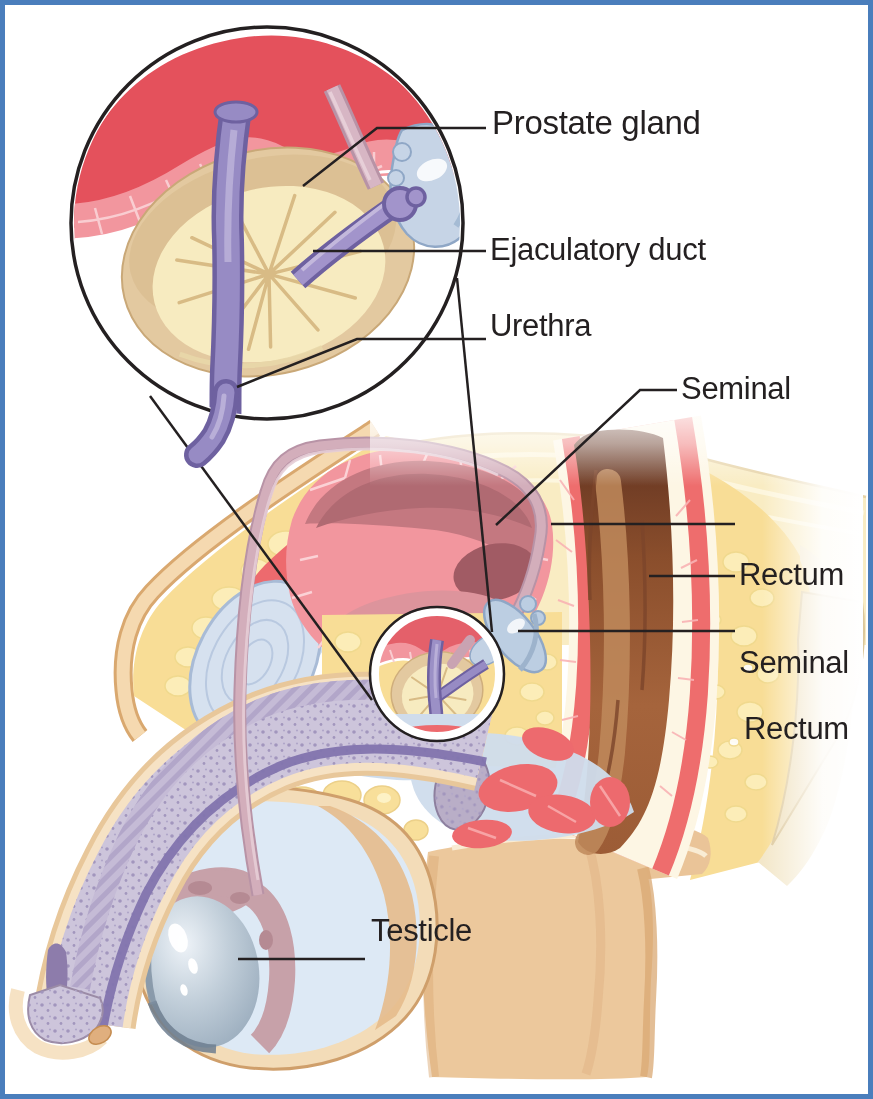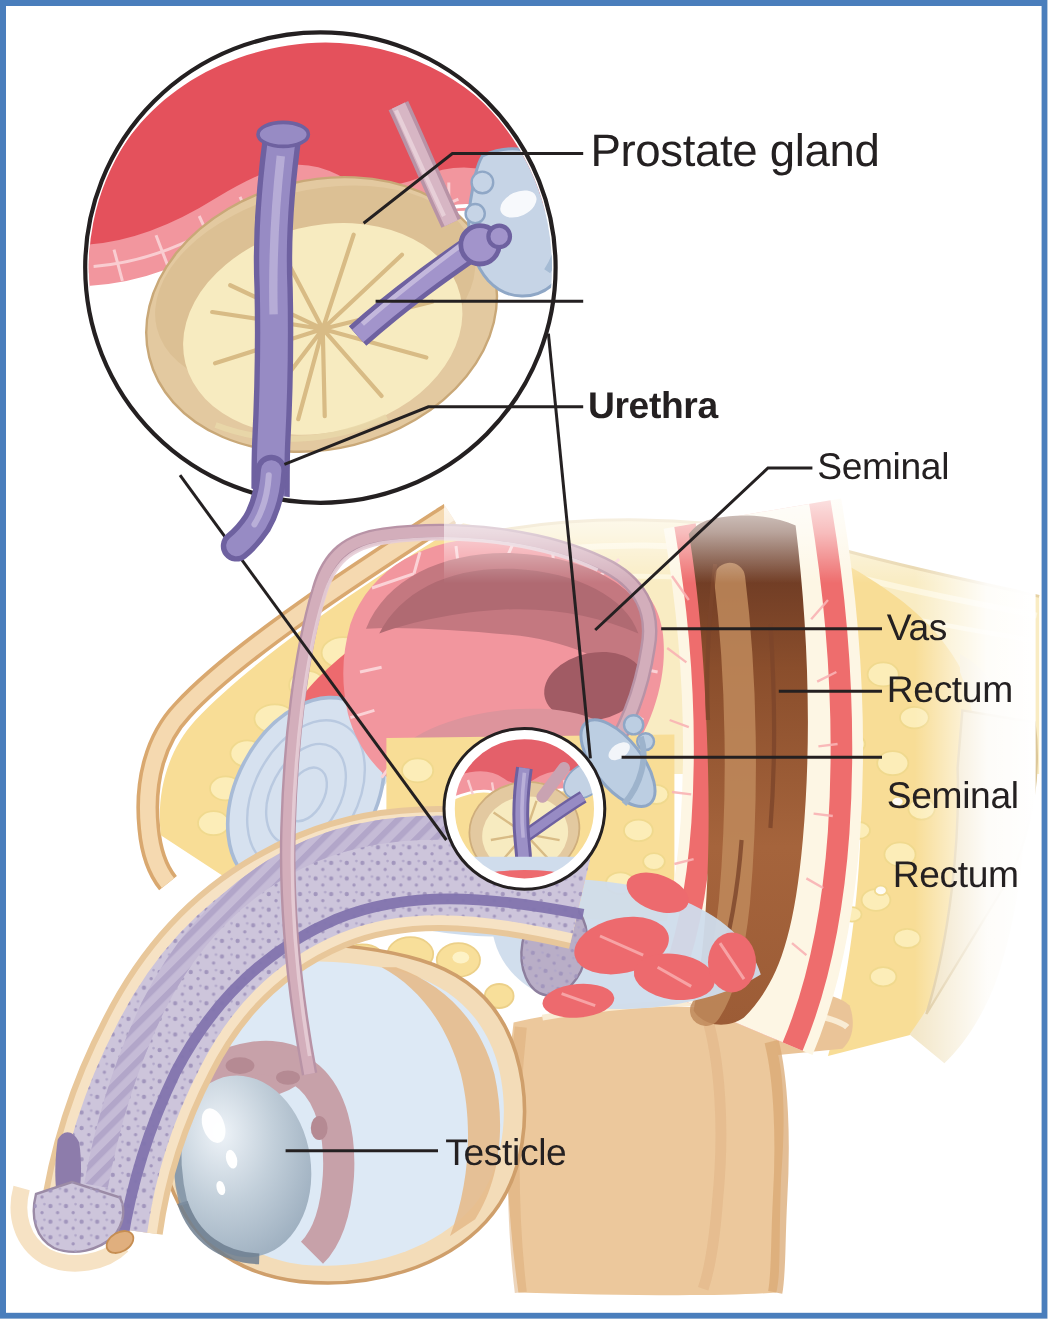--- a/index.html
+++ b/index.html
@@ -368,33 +368,33 @@
   <path d="M313,251 L486,251"></path>
   <path d="M237,387 L357,339 L486,339"></path>
   <path d="M496,525 L640,390 L677,390"></path>
   <path d="M551,524 L735,524"></path>
   <path d="M649,576 L735,576"></path>
   <path d="M518,631 L735,631"></path>
   <path d="M238,959 L365,959"></path>
 </g>
 </svg>
 
-<div class="label" style="left:487px;top:101px;font-size:38px;">Prostate gland</div>
-
-
-<div class="label" style="left:485px;top:317px;font-weight:bold;">Urethra</div>
+<div class="label" style="left:487px;top:101px;font-size:33px;">Prostate gland</div>
+
+<div class="label" style="left:485px;top:229px;">Ejaculatory duct</div>
+
+<div class="label" style="left:485px;top:305px;">Urethra</div>
 
 <div class="label" style="left:676px;top:368px;">Seminal</div>
 
 <div class="label" style="left:734px;top:469px;">
-  <div>Vas</div>
 </div>
 
 <div class="label" style="left:734px;top:554px;">Rectum</div>
 
 <div class="label" style="left:734px;top:609px;text-align:right;">
   <div>Seminal</div>
   <div>Rectum</div>
 </div>
 
-<div class="label" style="left:366px;top:940px;">Testicle</div>
+<div class="label" style="left:366px;top:910px;">Testicle</div>
 
 </div>
 
 </body></html>

